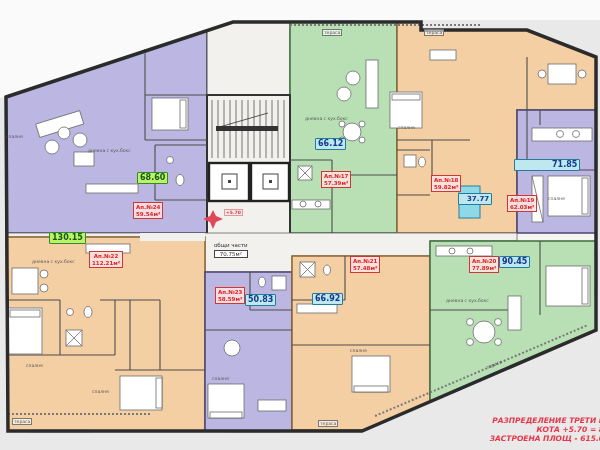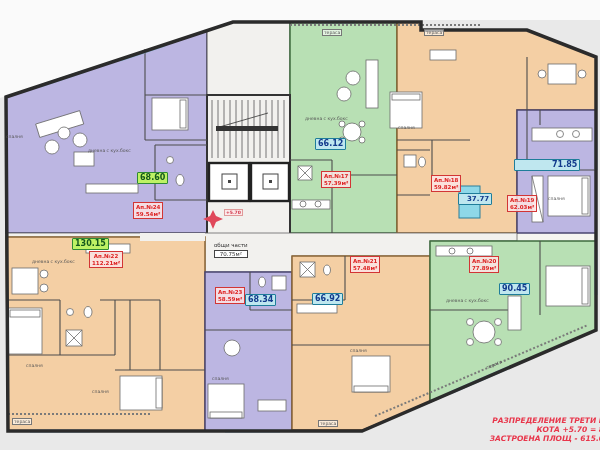--- a/index.html
+++ b/index.html
@@ -221,27 +221,27 @@
       <line x1="375" y1="416" x2="588" y2="325"></line>
     </g>
 
     <path d="M6,97 L233,22 L421,22 L421,30 L527,30 L596,57 L596,330 L362,431 L8,431 Z" fill="none" stroke="#2b2b2b" stroke-width="3.5"></path>
 
     <polygon points="213,210 216,216 223,219 216,222 213,229 210,222 203,219 210,216" fill="#e0485a"></polygon>
   </svg>
 
 
   <div class="lbl badge badge-green" style="left:137px;top:172px;">68.60</div>
-  <div class="lbl badge badge-green" style="left:49px;top:238px;margin-left:23px;">130.15</div>
+  <div class="lbl badge badge-green" style="left:49px;top:232px;">130.15</div>
   <div class="lbl badge badge-cyan" style="left:315px;top:138px;text-align:center;">66.12</div>
   <div class="lbl badge badge-cyan" style="left:514px;top:159px;padding-left:37px;">71.85</div>
   <div class="lbl badge badge-cyan" style="left:458px;top:193px;font-size:7px;padding-left:8px;">37.77</div>
-  <div class="lbl badge badge-cyan" style="left:499px;top:256px;margin-top:27px;">90.45</div>
+  <div class="lbl badge badge-cyan" style="left:499px;top:256px;">90.45</div>
   <div class="lbl badge badge-cyan" style="left:312px;top:293px;">66.92</div>
-  <div class="lbl badge badge-cyan" style="left:245px;top:294px;">68.34</div>
+  <div class="lbl badge badge-cyan" style="left:245px;top:294px;">50.83</div>
 
   <div class="lbl aptlbl" style="left:133px;top:202px;">
     <span>Ап.№24</span><br>
     <span>59.54м²</span>
   </div>
   <div class="lbl aptlbl" style="left:321px;top:171px;">
     <span>Ап.№17</span><br>
     <span>57.39м²</span>
   </div>
   <div class="lbl aptlbl" style="left:431px;top:175px;">

